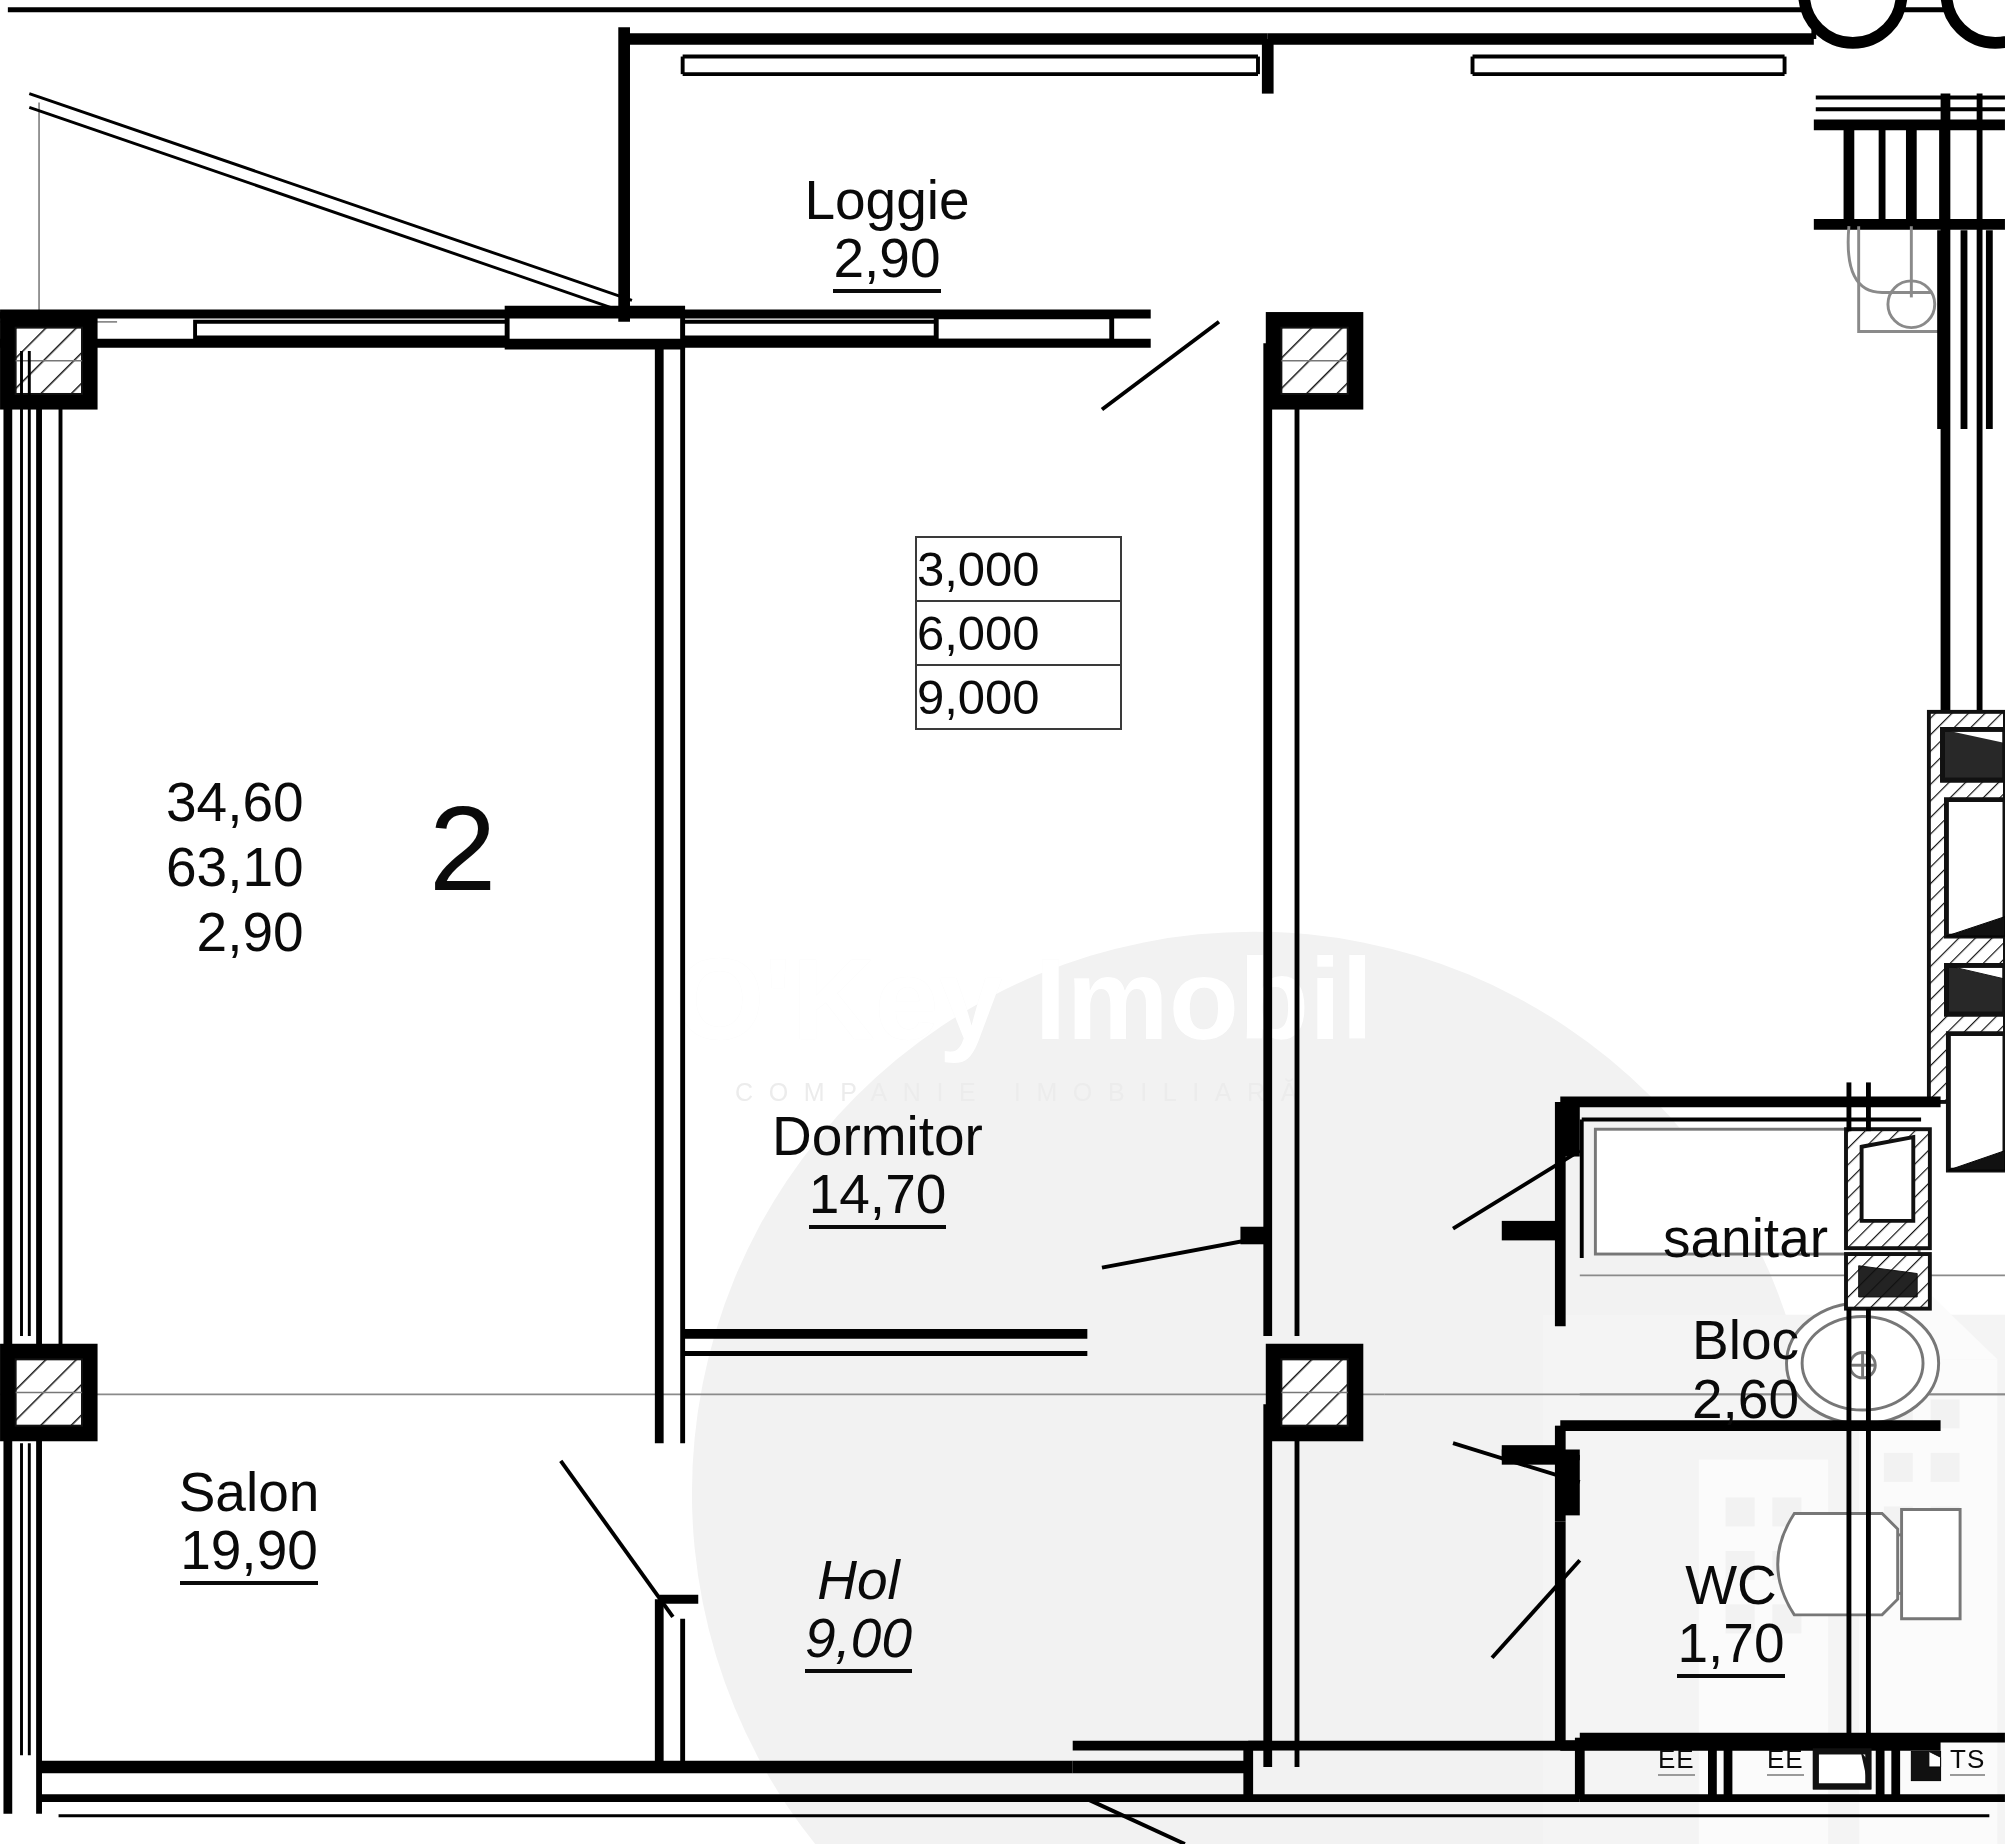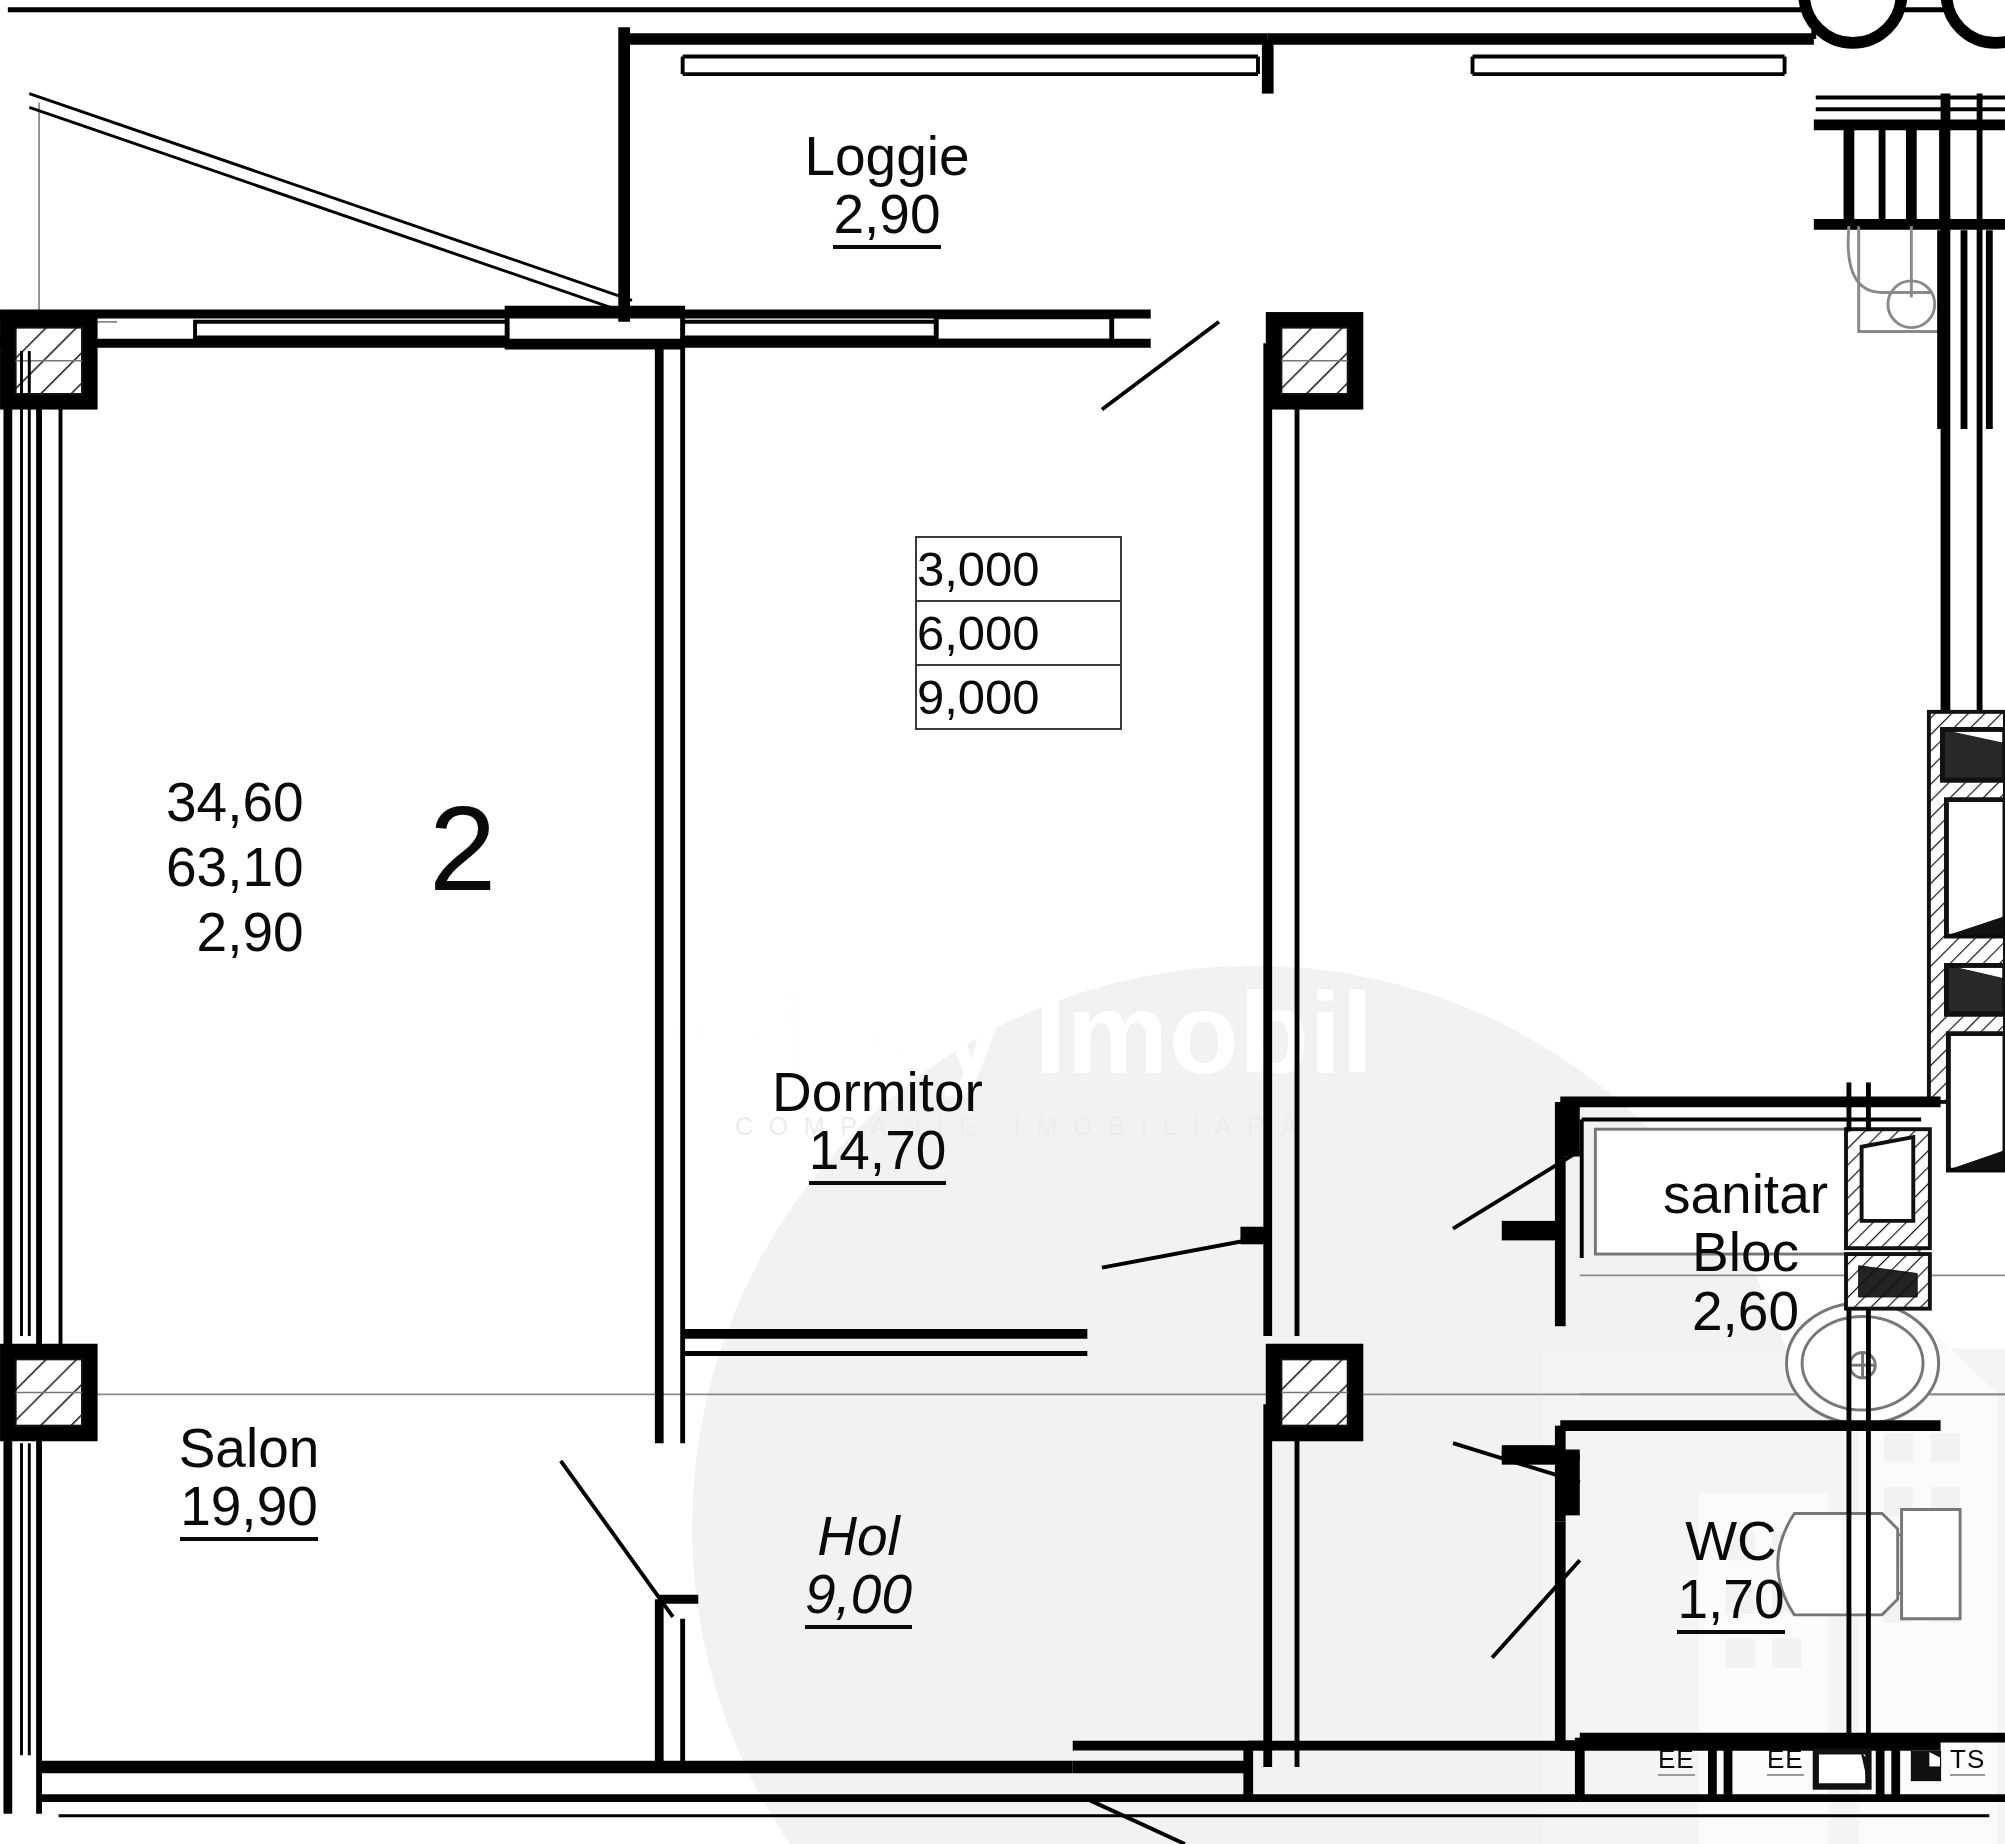--- a/index.html
+++ b/index.html
@@ -18,21 +18,21 @@
 
   
   .lbl{
     position:absolute;
     color:#0a0a0a;
     white-space:nowrap;
     line-height:1.06;
     text-align:center;
     user-select:none;
   }
-  .lbl .rname{display:block;font-size:55px;letter-spacing:0px;}
+  .lbl .rname{display:block;font-size:55px;letter-spacing:0px;margin-top:44px;}
   .lbl .rarea{display:block;font-size:55px;}
   .lbl .rarea.u{
     display:inline-block;
     border-bottom:4.9px solid #0a0a0a;
     padding-bottom:1px;
   }
 
   .summary{
     position:absolute;
     left:166px; top:770px;
@@ -76,21 +76,21 @@
     font-size:26px;
     color:#0a0a0a;
     letter-spacing:1px;
     user-select:none;
   }
   .tiny u{text-decoration:none;border-bottom:2px solid #9a9a9a;}
 
   
   .wm{
     position:absolute;
-    left:585px; top:683px;
+    left:585px; top:649px;
     width:878px; height:478px;
     pointer-events:none;
     user-select:none;
     text-decoration:underline;
   }
   .wm-text{
     position:absolute;
     left:0; top:293px;
     width:878px;
     text-align:center;

